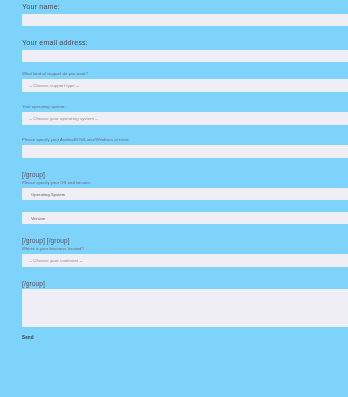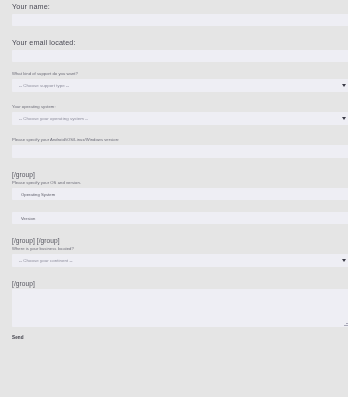--- a/index.html
+++ b/index.html
@@ -6,22 +6,22 @@
   html, body {
     width: 348px;
     height: 397px;
     background: #ffffff;
     font-family: "Liberation Sans", sans-serif;
     overflow: hidden;
   }
   .form {
     width: 348px;
     height: 397px;
-    padding: 2px 5px 0 12px;
-    background: #e5e5e5;
+    padding: 2px 5px 0 22px;
+    background: #7dd3fc;
   }
 
   
   .label-lg {
     font-size: 7.2px;
     line-height: 9px;
     color: #4a4a55;
     letter-spacing: 0.02em;
     margin-bottom: 3px;
   }
@@ -129,21 +129,21 @@
 <div class="form">
 
   <div>
     <div class="label-lg">Your name:</div>
     <input class="field" type="text" placeholder="" style="">
   </div>
 
   <div class="sp-12"></div>
 
   <div>
-    <div class="label-lg">Your email located:</div>
+    <div class="label-lg">Your email address:</div>
     <input class="field" type="text" placeholder="" style="">
   </div>
 
   <div class="sp-9"></div>
 
   <div>
     <div class="label-sm">What kind of support do you want?</div>
     <div class="select">
       <span class="select-text">-- Choose support type --</span>
       <span class="chev"></span>

